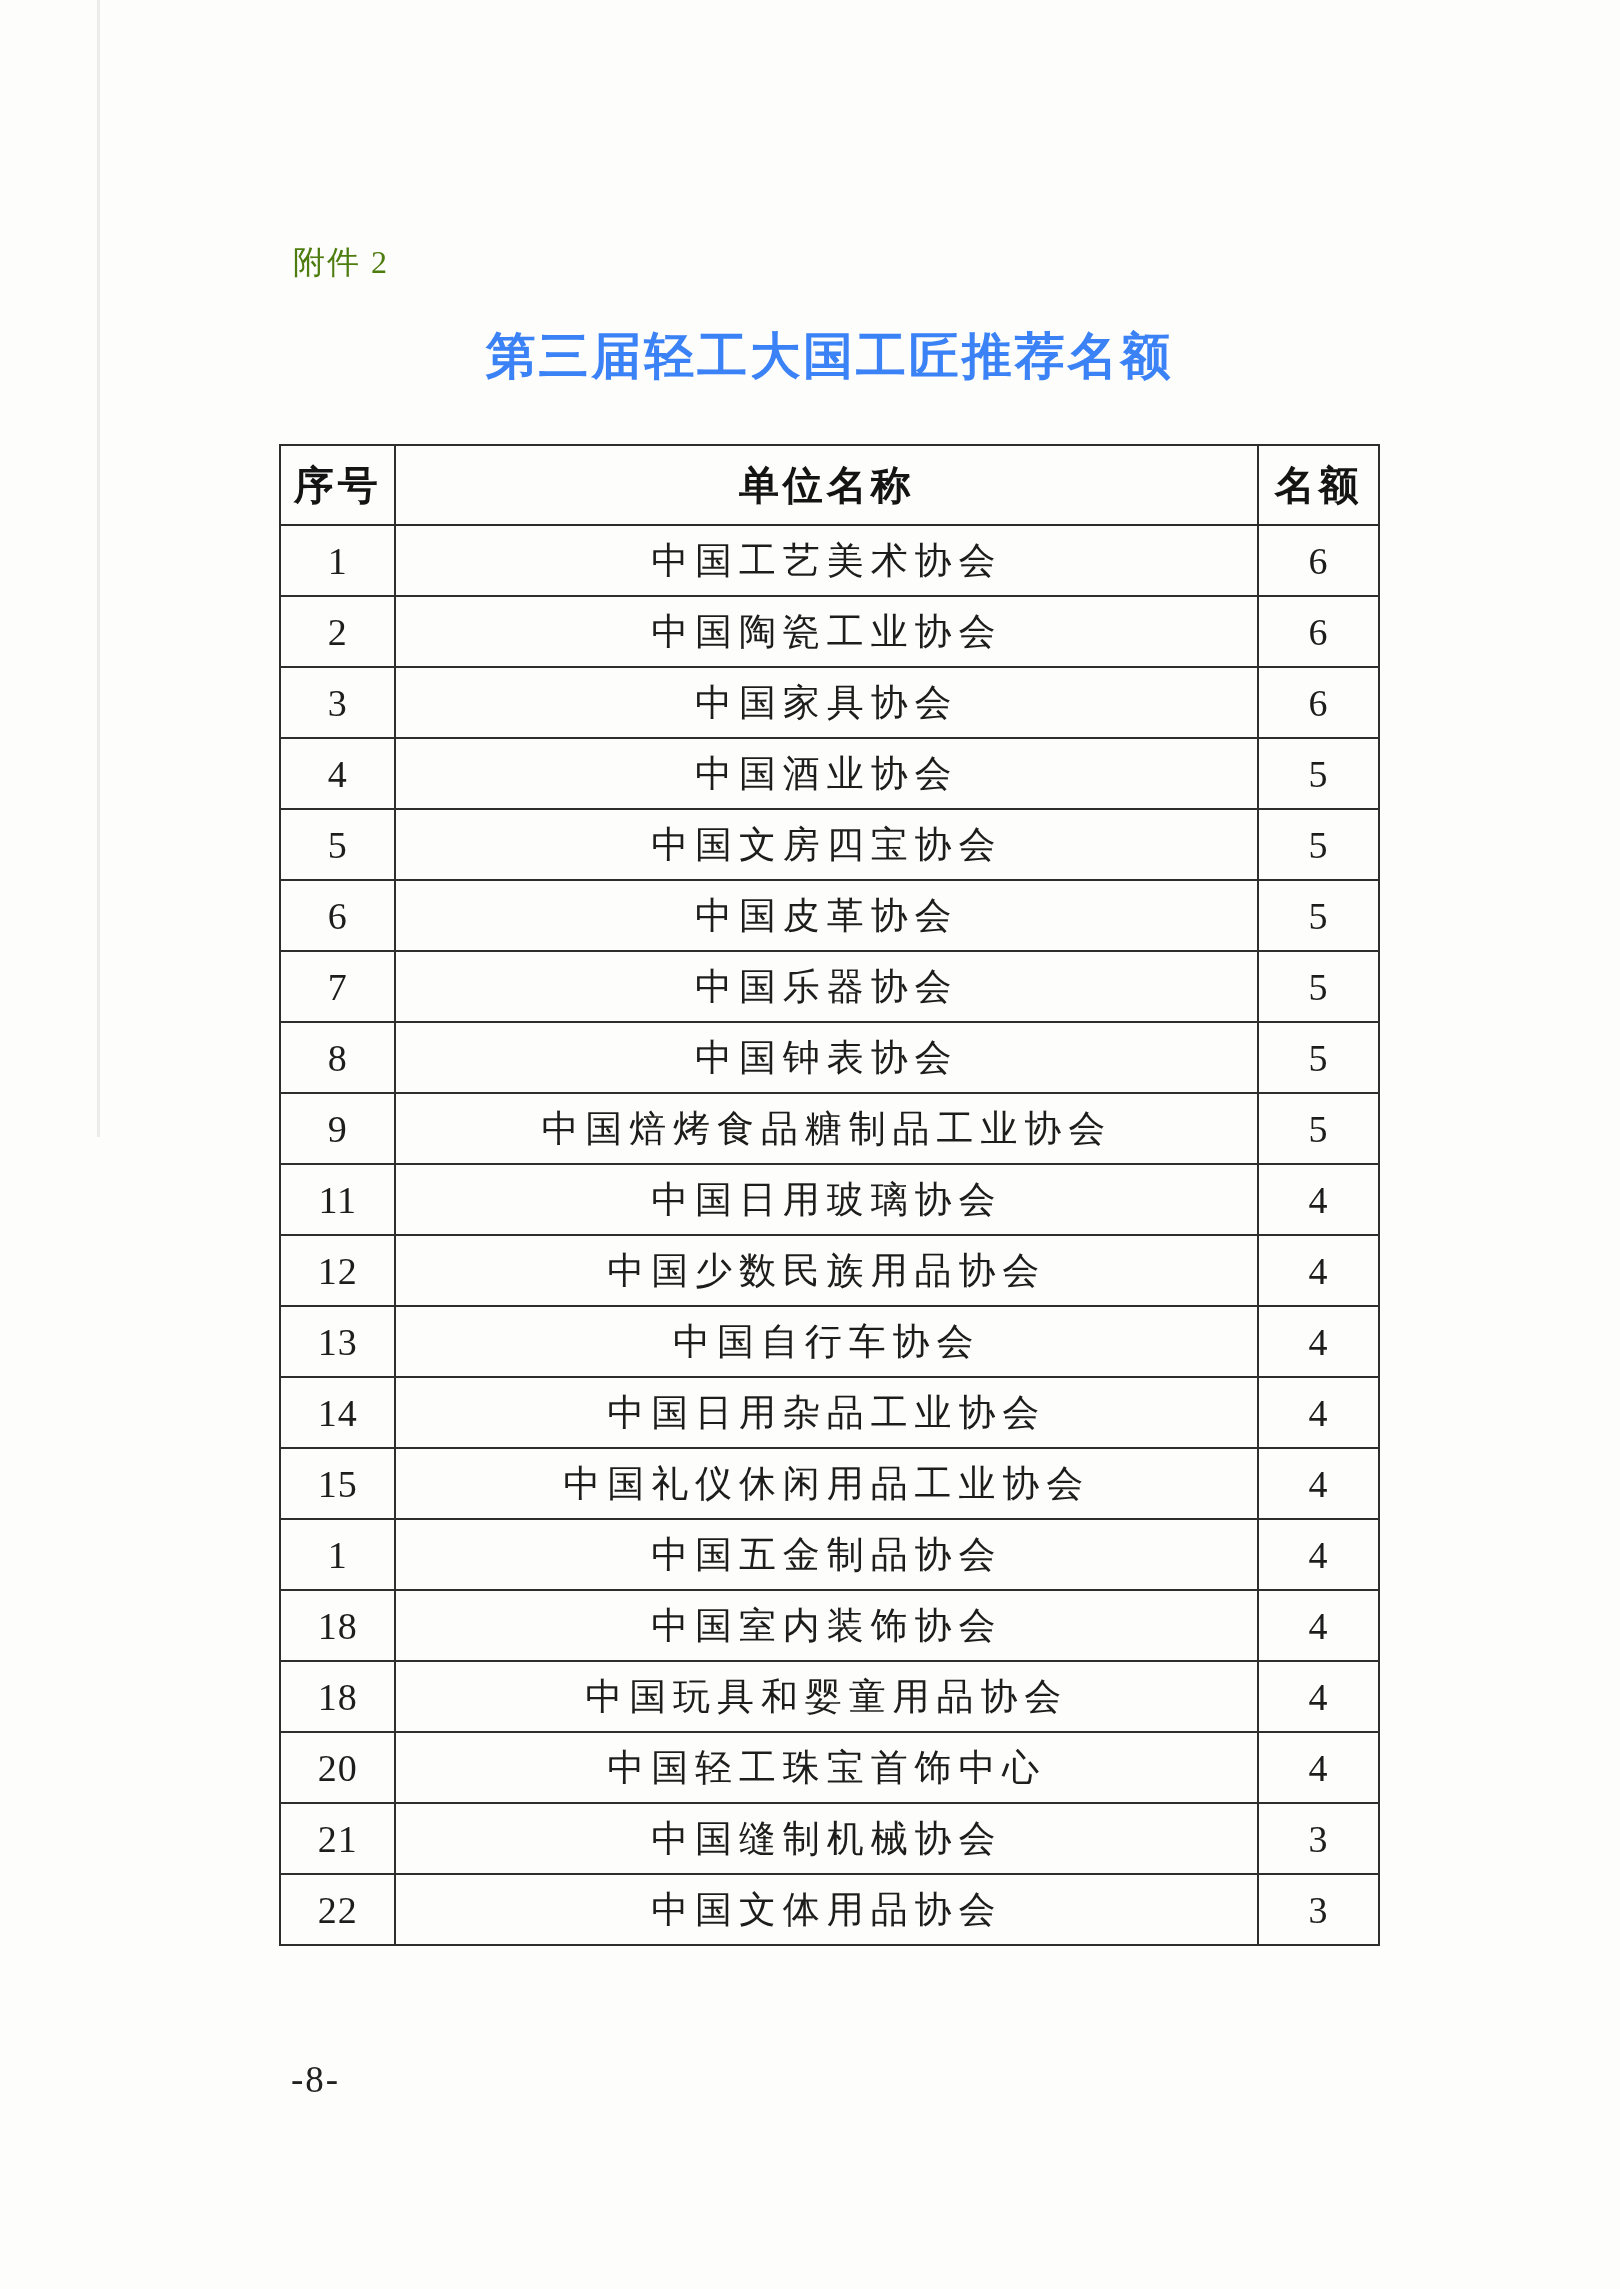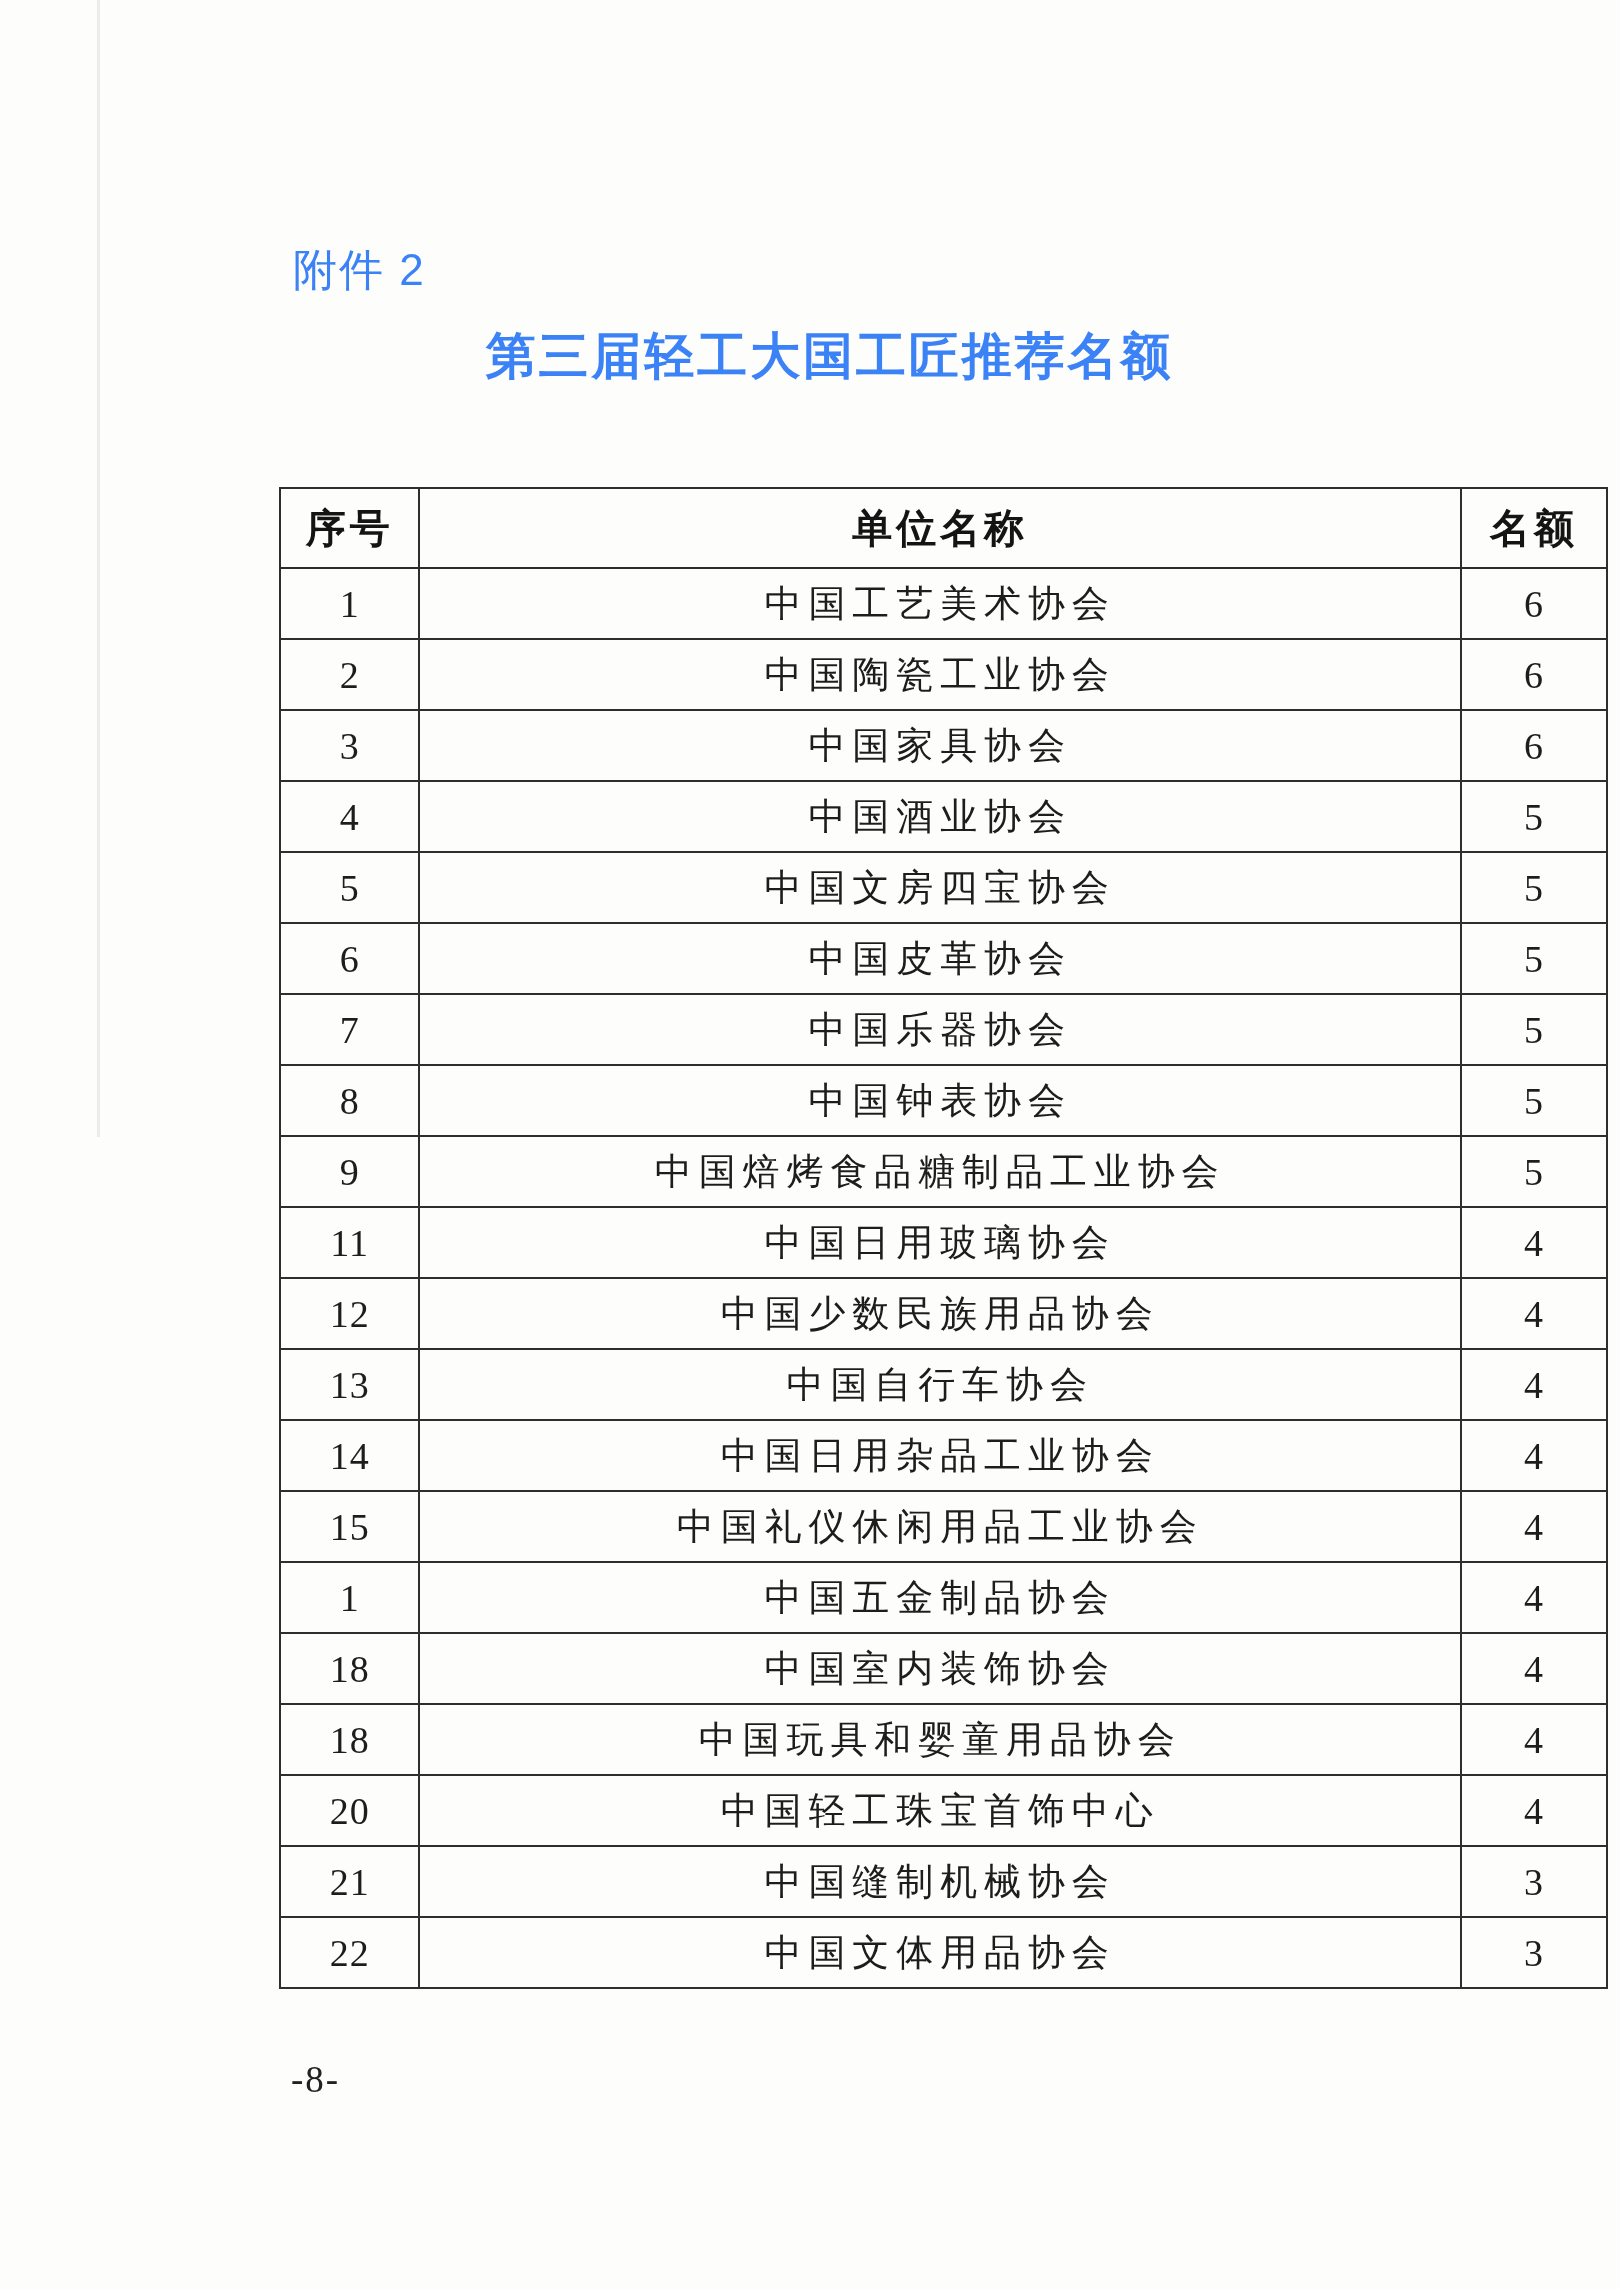--- a/index.html
+++ b/index.html
@@ -18,44 +18,44 @@
     top: 0;
     width: 2.9px;
     height: 1137px;
     background: #e4e4e0;
     opacity: 0.7;
   }
   .attachment-label {
     position: absolute;
     left: 293px;
     top: 241px;
-    font-family: Liberation Sans, sans-serif;
-    font-size: 44px;
+    font-family: Liberation Serif, serif;
+    font-size: 32px;
     letter-spacing: 2px;
-    color: #3b82f6;
+    color: #4d7c0f;
     white-space: nowrap;
   }
   .doc-title {
     position: absolute;
     left: 279px;
     top: 323px;
     width: 1101px;
     text-align: center;
     font-family: "Liberation Sans", sans-serif;
     font-size: 50px;
     font-weight: 700;
     letter-spacing: 2.9px;
     color: #3b82f6;
     white-space: nowrap;
   }
   table.quota-table {
     position: absolute;
     left: 279px;
-    top: 487px;
-    width: 1329px;
+    top: 444px;
+    width: 1101px;
     border-collapse: collapse;
     table-layout: fixed;
     border: 2.9px solid #2b2b2b;
     background: transparent;
     font-family: Liberation Serif, serif;
   }
   .quota-table col.col-no    { width: 10.5%; }
   .quota-table col.col-name  { width: 78.5%; }
   .quota-table col.col-quota { width: 11%; }
   .quota-table th, .quota-table td {

